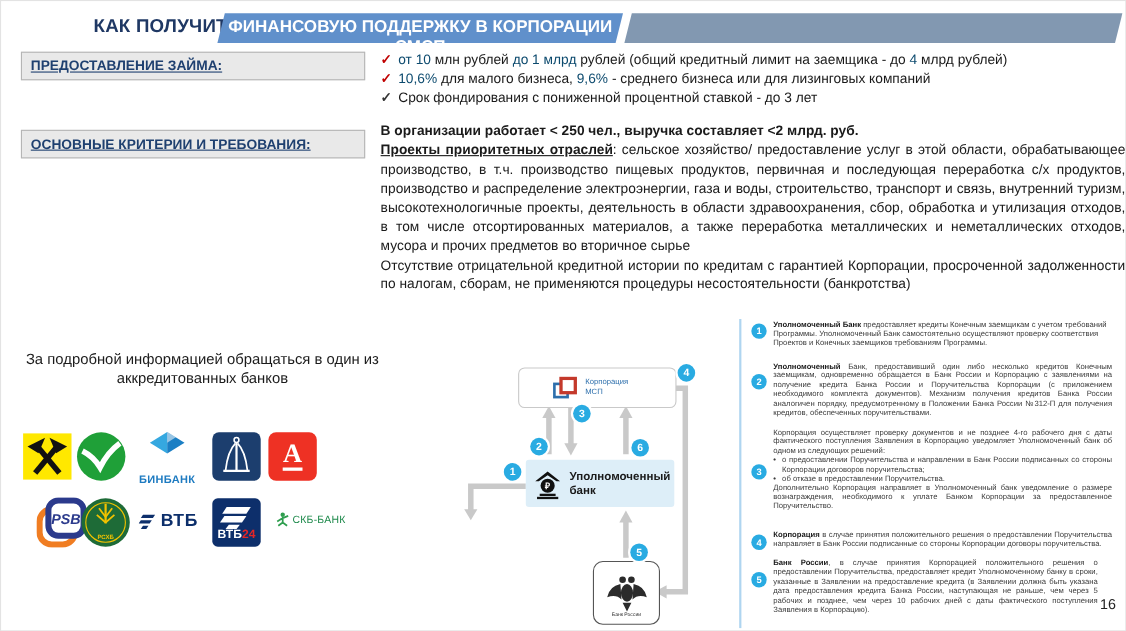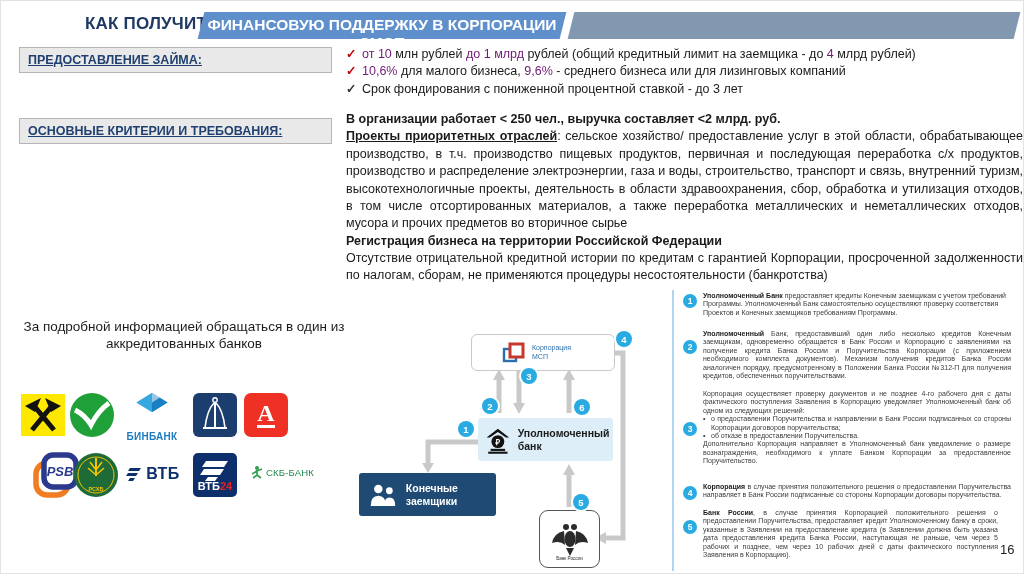--- a/index.html
+++ b/index.html
@@ -19,21 +19,21 @@
   .label-box span{font-size:12.5px;font-weight:bold;color:#1F4070;text-decoration:underline;}
   .lb1{top:46px;} .lb2{top:117px;} .lb3{top:287px;}
 
   .info-note{left:18px;top:318px;width:330px;text-align:center;font-size:13.5px;color:#1c1c1c;line-height:1.25;}
 
   
   .bullets{left:345px;top:46px;width:678px;font-size:12.5px;color:#1a1a1a;}
   .b-line{display:flex;margin-bottom:2.6px;line-height:1.18;}
   .chk{width:16px;flex:0 0 16px;font-weight:bold;}
   .chk.red{color:#C00000;} .chk.dark{color:#333;}
-  .red{color:#701a75;}
+  .red{color:#0c4a6e;}
 
   
   .criteria{left:345px;top:110px;width:677px;font-size:12.5px;color:#1a1a1a;line-height:1.39;text-align:justify;}
   .bold{font-weight:bold;} .bu{font-weight:bold;text-decoration:underline;}
 
   
   .corp-box{left:470px;top:333px;width:142px;height:35px;background:#fff;border:1px solid #C9C9C9;border-radius:6px;
             display:flex;align-items:center;justify-content:center;gap:6px;}
   .corp-label{font-size:7px;color:#2D6FAC;line-height:1.15;width:52px;}
   .bank-box{left:477px;top:417px;width:135px;height:43px;background:#DDEEF8;border-radius:3px;
@@ -107,21 +107,20 @@
     </div>
     <div class="b-line">
       <span class="chk dark">✓</span>
       <span>Срок фондирования с пониженной процентной ставкой - до 3 лет</span>
     </div>
   </div>
 
   <div class="abs criteria">
     <div class="bold">В организации работает &lt; 250 чел., выручка составляет &lt;2 млрд. руб.</div>
     <div><span class="bu">Проекты приоритетных отраслей</span><span>: сельское хозяйство/ предоставление услуг в этой области, обрабатывающее производство, в т.ч. производство пищевых продуктов, первичная и последующая переработка с/х продуктов, производство и распределение электроэнергии, газа и воды, строительство, транспорт и связь, внутренний туризм, высокотехнологичные проекты, деятельность в области здравоохранения, сбор, обработка и утилизация отходов, в том числе отсортированных материалов, а также переработка металлических и неметаллических отходов, мусора и прочих предметов во вторичное сырье</span></div>
-    <div class="bold">Регистрация бизнеса на территории Российской Федерации</div>
     <div>Отсутствие отрицательной кредитной истории по кредитам с гарантией Корпорации, просроченной задолженности по налогам, сборам, не применяются процедуры несостоятельности (банкротства)</div>
   </div>
 
   <div class="abs logo" style="left:20px;top:393px;width:44px;height:42px;background:#FFE800;">
     <svg width="44" height="42" viewBox="0 0 44 42">
       <line x1="11" y1="36" x2="30" y2="13" stroke="#111" stroke-width="5"></line>
       <line x1="33" y1="36" x2="14" y2="13" stroke="#111" stroke-width="5"></line>
       <polygon points="24,4 40,12 30,18" fill="#111"></polygon>
       <polygon points="20,4 4,12 14,18" fill="#111"></polygon>
     </svg>
@@ -233,29 +232,20 @@
     <svg width="32" height="34" viewBox="0 0 32 34">
       <polygon points="2,14 16,3 30,14 26,14 16,7 6,14" fill="#111"></polygon>
       <circle cx="16" cy="19" r="8" fill="#111"></circle>
       <text x="16" y="23" text-anchor="middle" font-size="10" font-weight="bold" fill="#fff" font-family="Liberation Sans, sans-serif">₽</text>
       <rect x="7" y="28" width="18" height="2.6" fill="#111"></rect>
       <rect x="4" y="31.5" width="24" height="2.6" fill="#111"></rect>
     </svg>
     <div class="bank-label">Уполномоченный банк</div>
   </div>
 
-  <div class="abs borrowers-box">
-    <svg width="34" height="26" viewBox="0 0 34 26">
-      <circle cx="11" cy="6" r="5" fill="#fff"></circle>
-      <path d="M2,26 Q2,14 11,14 Q20,14 20,26 Z" fill="#fff"></path>
-      <circle cx="24" cy="8" r="4" fill="#fff"></circle>
-      <path d="M18,26 Q18,16 24,16 Q31,16 31,26 Z" fill="#fff"></path>
-    </svg>
-    <div class="borrowers-label">Конечные заемщики</div>
-  </div>
 
   <div class="abs cbr-box">
     <svg width="40" height="40" viewBox="0 0 40 40">
       <g fill="#2b2b2b">
         <ellipse cx="20" cy="21" rx="5.5" ry="8"></ellipse>
         <circle cx="16" cy="9" r="3"></circle>
         <circle cx="24" cy="9" r="3"></circle>
         <path d="M14,13 Q4,15 2,25 Q10,22 15,27 Z"></path>
         <path d="M26,13 Q36,15 38,25 Q30,22 25,27 Z"></path>
         <path d="M16,30 L24,30 L20,38 Z"></path>

